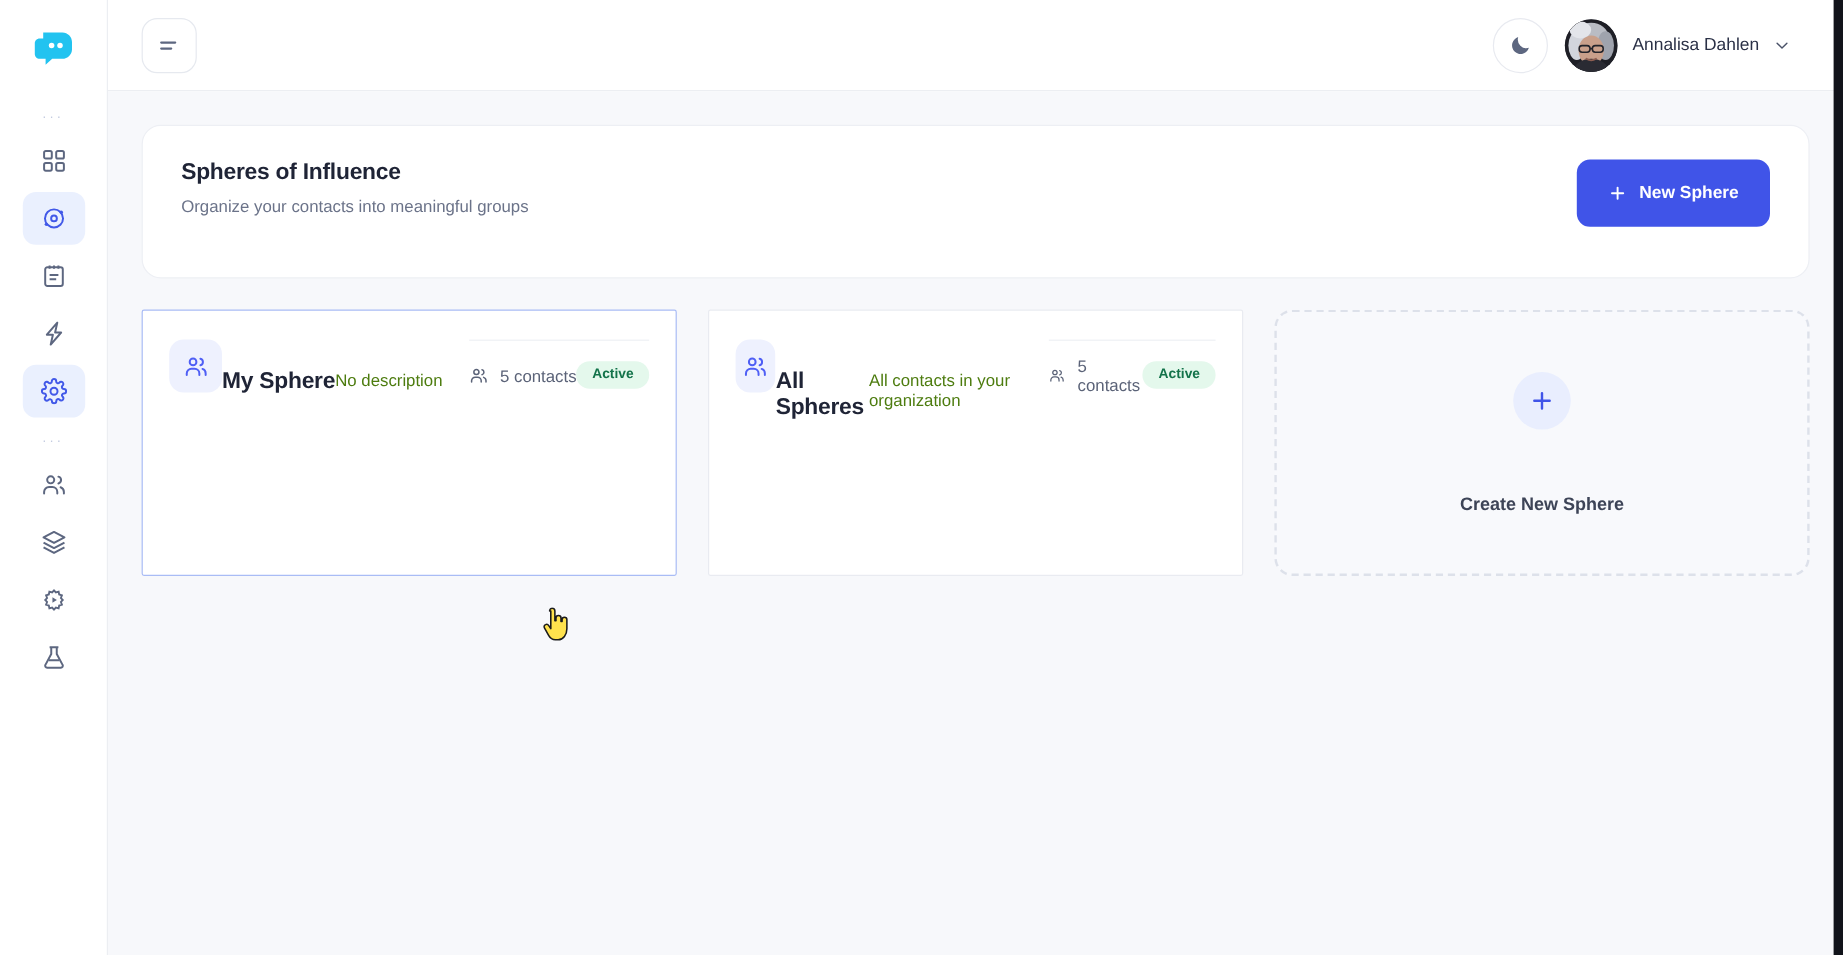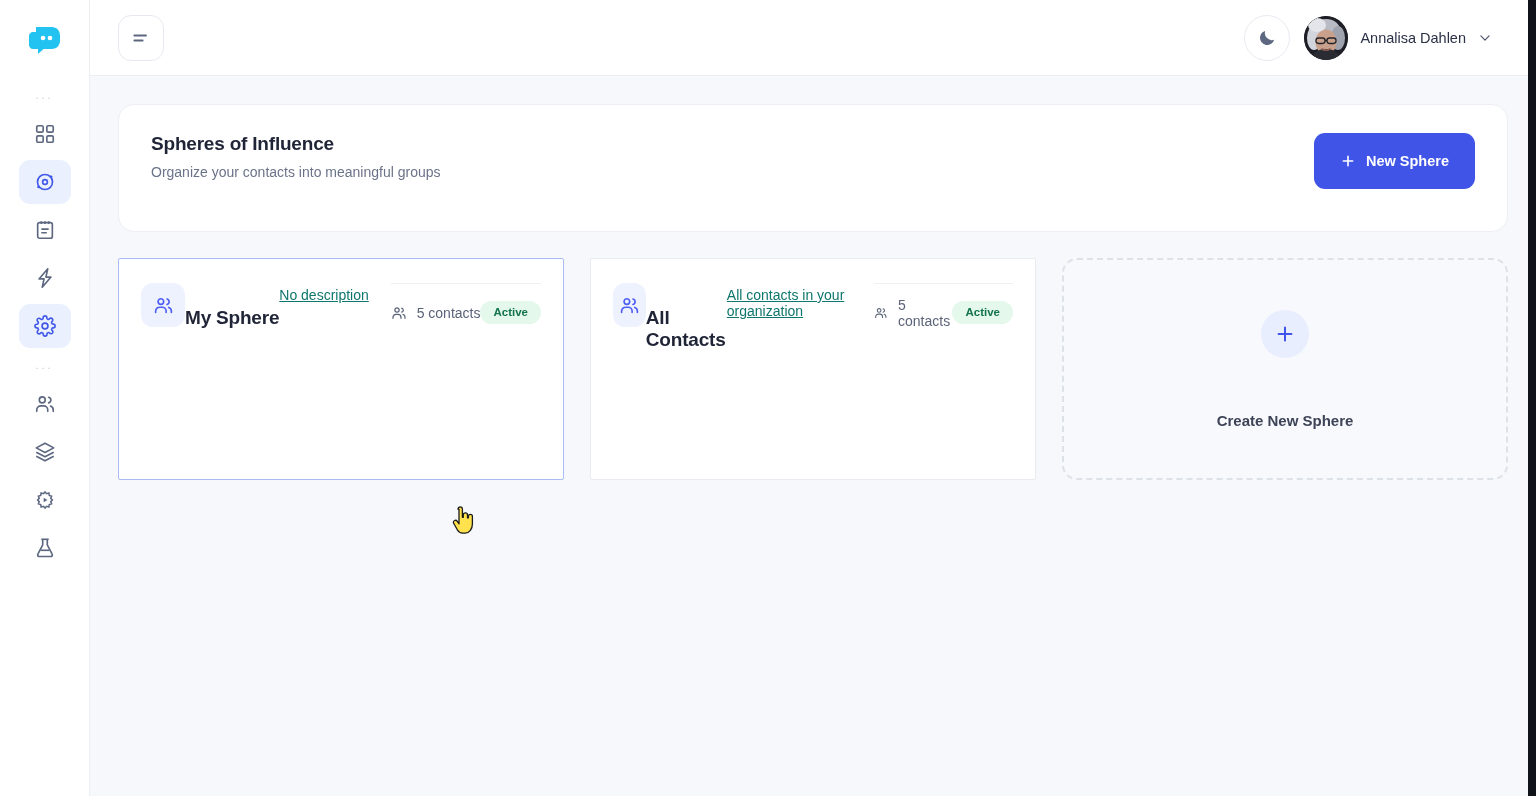--- a/index.html
+++ b/index.html
@@ -91,21 +91,21 @@
     padding:24px 22px 0 22px; height:222px; cursor:pointer;
     display:flex; 
   }
   .sphere-card.hovered { border-color:#a9bcf5; }
   .card-badge {
     width:44px; height:44px; border-radius:12px; background:#eef1fe;
     display:flex; align-items:center; justify-content:center;
   }
   .card-badge svg { width:21px; height:21px; color:#4f5ff5; }
   .card-title { font-size:19px; font-weight:700; color:#1f2436; margin-top:24px; letter-spacing:-0.2px; }
-  .card-desc { font-size:14px; color:#0f766e; margin-top:4px;text-decoration:underline; }
+  .card-desc { font-size:14px; color:#4d7c0f; margin-top:26px; }
   .card-spacer { flex:1; }
   .card-foot {
     border-top:1px solid #eef0f4; height:58px;
     display:flex; align-items:center; justify-content:space-between;
   }
   .foot-left { display:flex; align-items:center; gap:10px; font-size:14px; color:#5b6378; }
   .foot-left svg { width:16px; height:16px; color:#5b6378; }
   .badge-active {
     background:#e4f8ec; color:#13734a; font-size:11.5px; font-weight:700;
     border-radius:999px; padding:5px 13px; line-height:1.2;
@@ -318,21 +318,21 @@
 
         <article class="sphere-card">
           <div class="card-badge">
             <svg viewBox="0 0 24 24" fill="none" stroke="currentColor" stroke-width="1.9" stroke-linecap="round">
               <circle cx="9" cy="7.5" r="3.2"></circle>
               <path d="M3 20v-1.5A4.5 4.5 0 0 1 7.5 14h3A4.5 4.5 0 0 1 15 18.5V20"></path>
               <path d="M16 4.6a3.2 3.2 0 0 1 0 6.2"></path>
               <path d="M18 14.2a4.5 4.5 0 0 1 3 4.3V20"></path>
             </svg>
           </div>
-          <h2 class="card-title">All Contacts</h2>
+          <h2 class="card-title">All Spheres</h2>
           <p class="card-desc">All contacts in your organization</p>
           <div class="card-spacer"></div>
           <div class="card-foot">
             <div class="foot-left">
               <svg viewBox="0 0 24 24" fill="none" stroke="currentColor" stroke-width="1.9" stroke-linecap="round">
                 <circle cx="9" cy="7.5" r="3.2"></circle>
                 <path d="M3 20v-1.5A4.5 4.5 0 0 1 7.5 14h3A4.5 4.5 0 0 1 15 18.5V20"></path>
                 <path d="M16 4.6a3.2 3.2 0 0 1 0 6.2"></path>
                 <path d="M18 14.2a4.5 4.5 0 0 1 3 4.3V20"></path>
               </svg>

